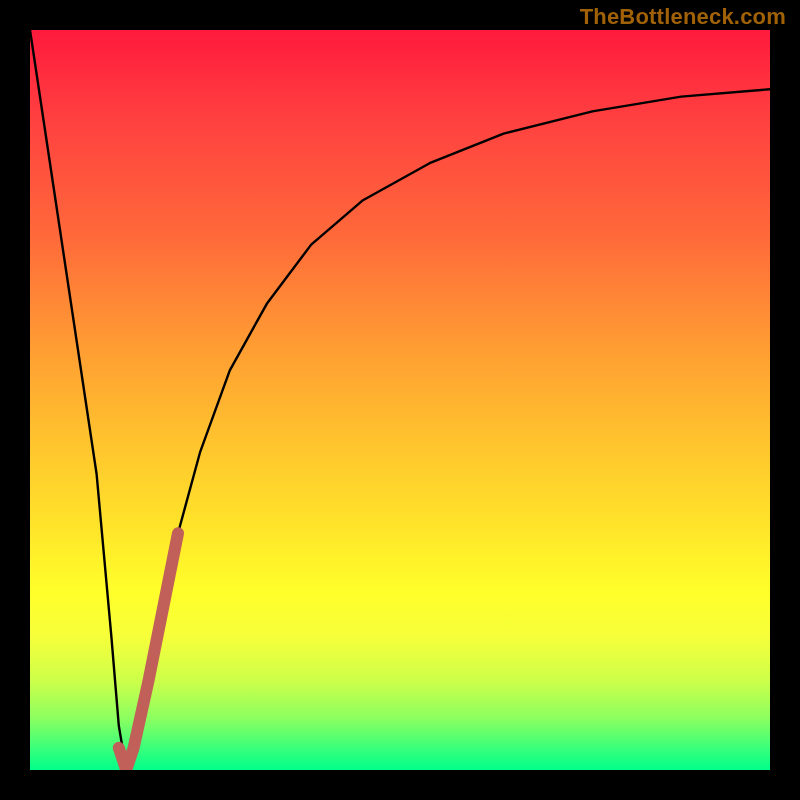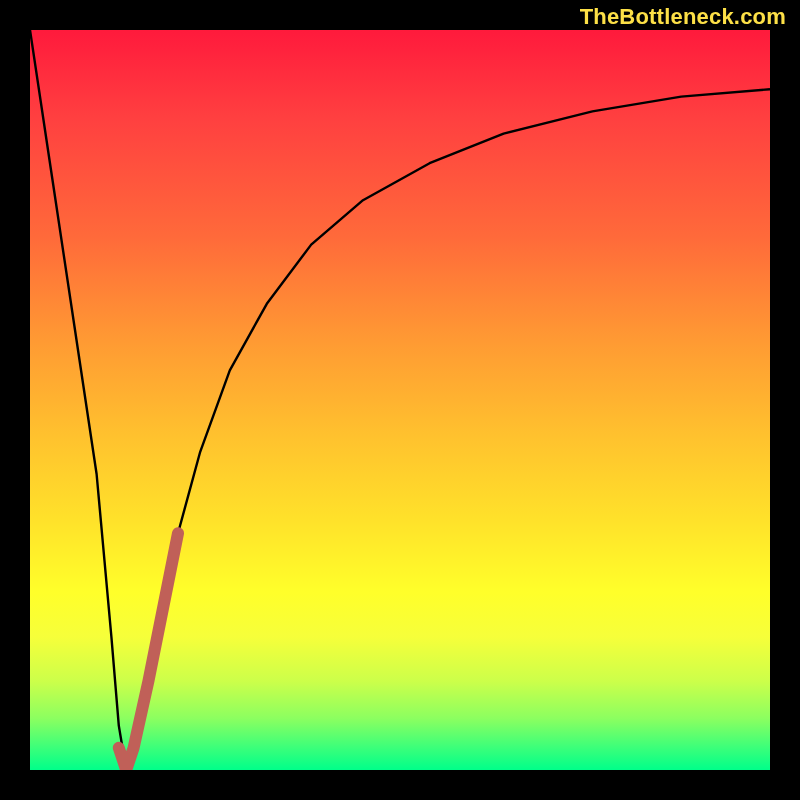--- a/index.html
+++ b/index.html
@@ -49,21 +49,21 @@
     position: absolute;
     inset: 0;
   }
   .watermark {
     position: absolute;
     top: 4px;
     right: 14px;
     font-family: Arial, Helvetica, sans-serif;
     font-size: 22px;
     font-weight: 600;
-    color: #fde047;
+    color: #a16207;
     letter-spacing: 0.2px;
     user-select: none;
   }
 </style>
 </head>
 <body>
 
 <div class="frame">
   <div class="watermark">TheBottleneck.com</div>
   <div class="plot">

